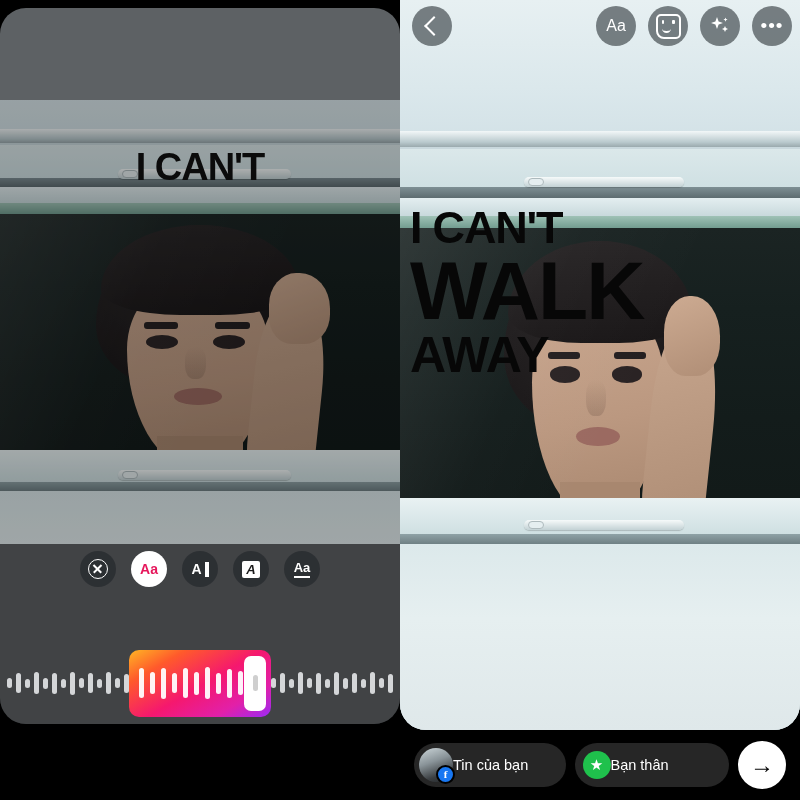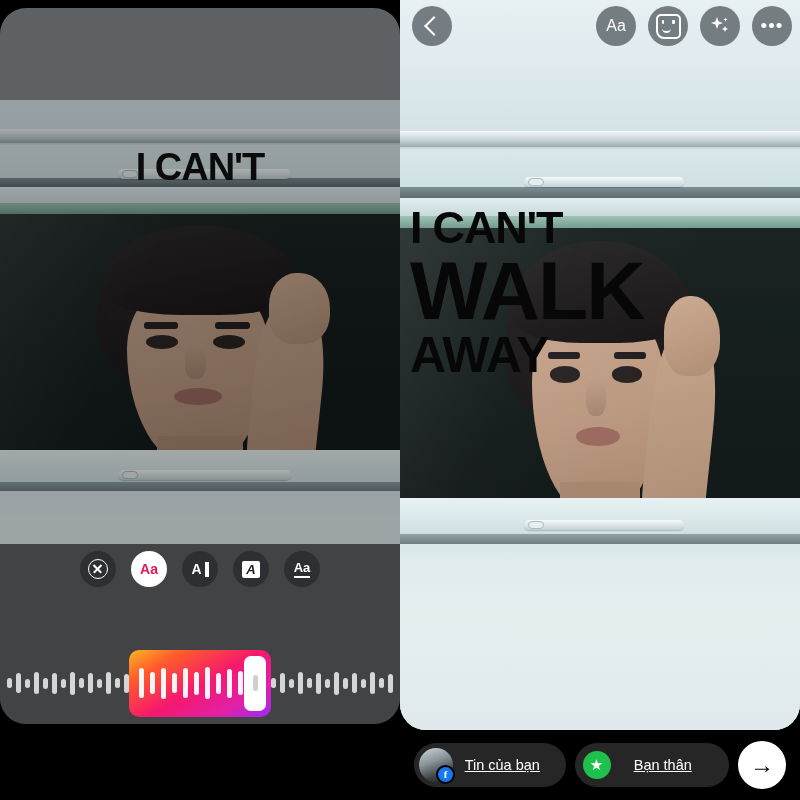--- a/index.html
+++ b/index.html
@@ -91,21 +91,21 @@
   .r-text{position:absolute;left:10px;top:205px;width:380px;z-index:6;color:#070707;}
   .r-t1{font-size:45px;font-weight:700;letter-spacing:-1.2px;line-height:1;}
   .r-t2{font-size:82px;font-weight:700;letter-spacing:-2px;line-height:.95;margin-top:2px;}
   .r-t3{font-size:50px;font-weight:700;letter-spacing:-1px;line-height:1;}
 
   
   .sharebar{position:absolute;left:0;bottom:0;width:400px;height:70px;background:#000;display:flex;align-items:center;padding:0 14px;box-sizing:border-box;gap:9px;}
   .pill{height:44px;border-radius:22px;background:#262626;display:flex;align-items:center;color:#fff;font-size:14.5px;}
   .pill.story{flex:1;padding-left:5px;padding-right:14px;}
   .pill.close{flex:1;padding-left:8px;padding-right:14px;}
-  .pill .label{flex:1;text-align:center;text-decoration:underline;}
+  .pill .label{flex:1;}
   .av{position:relative;width:34px;height:34px;border-radius:50%;overflow:hidden;flex:none;
       background:linear-gradient(160deg,#cdd7da 0%,#8a9499 40%,#3b3f42 75%,#22262a 100%);}
   .avwrap{position:relative;width:34px;height:34px;flex:none;}
   .fbbadge{position:absolute;right:-2px;bottom:-2px;width:15px;height:15px;border-radius:50%;background:#1877f2;border:2px solid #000;display:flex;align-items:center;justify-content:center;color:#fff;font-size:11px;font-weight:700;font-family:"Liberation Serif",serif;line-height:1;}
   .star{width:28px;height:28px;border-radius:50%;background:#1fc14c;display:flex;align-items:center;justify-content:center;color:#fff;font-size:15px;flex:none;}
   .sendbtn{width:48px;height:48px;border-radius:50%;background:#fff;display:flex;align-items:center;justify-content:center;flex:none;color:#000;font-size:24px;font-weight:700;}
 
   
   .photo{background:#c9d8dd;}
   .ph-sky{position:absolute;left:0;top:0;width:100%;height:20%;background:linear-gradient(180deg,#e7f0f2 0%,#dbe8ec 60%,#d2e1e6 100%);}

